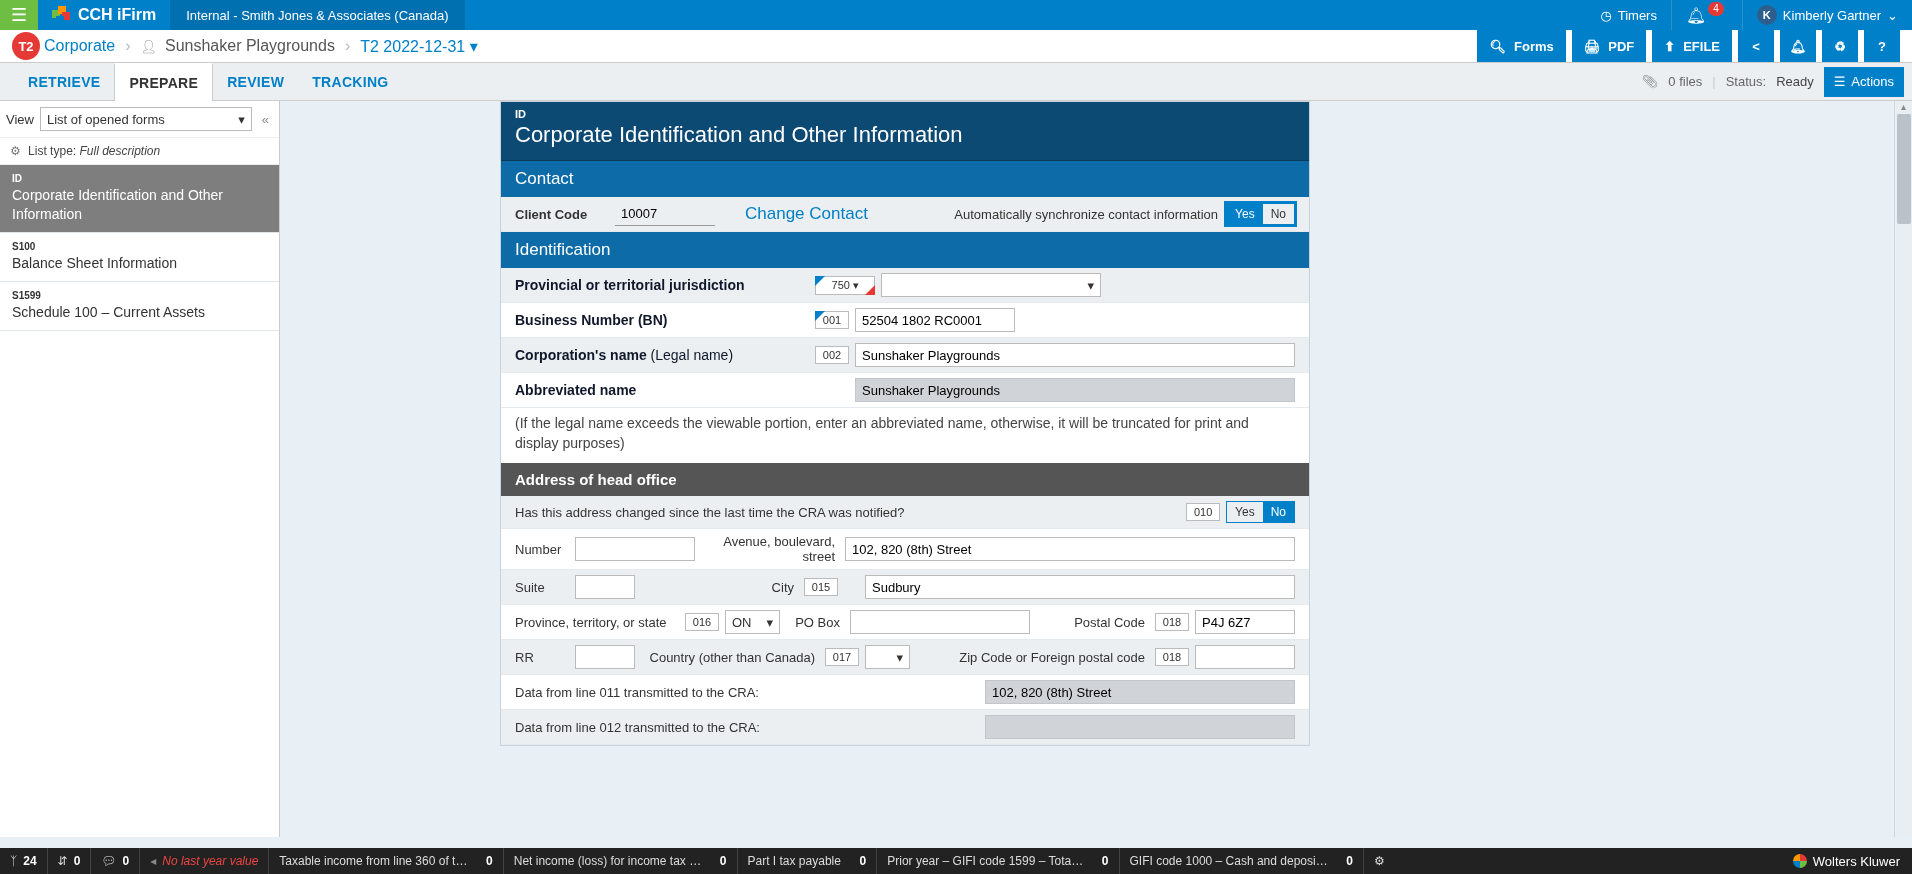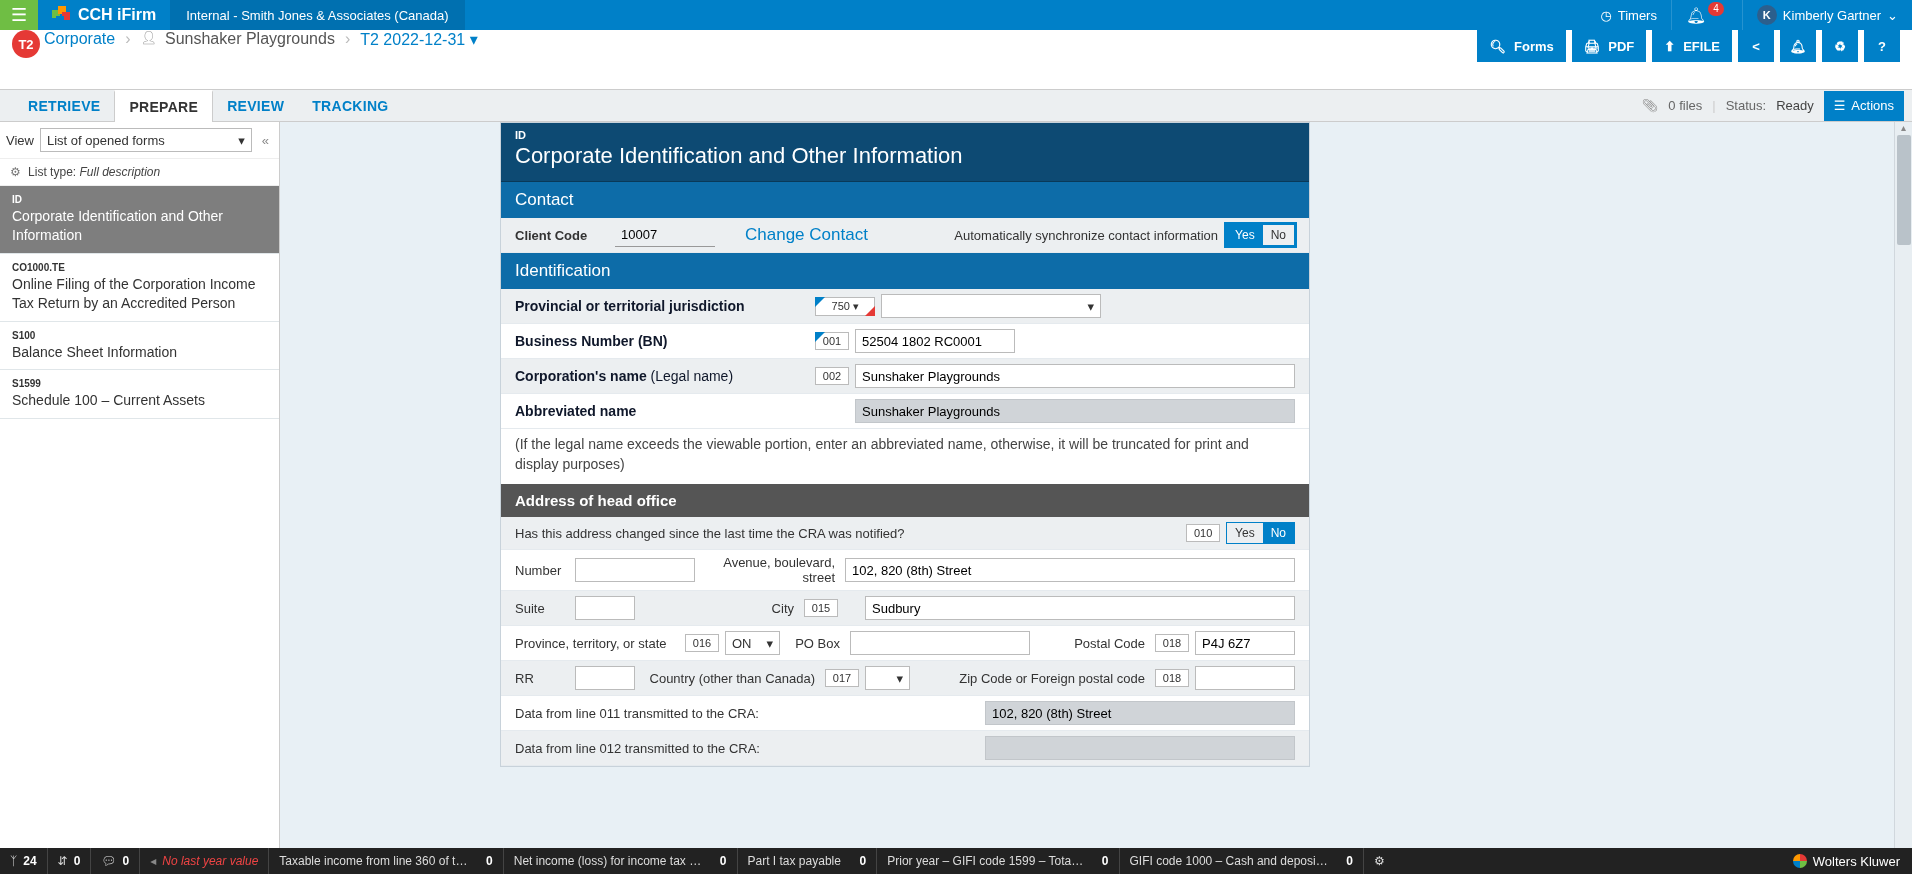--- a/index.html
+++ b/index.html
@@ -9,31 +9,31 @@
 .menu-btn{width:38px;height:30px;background:#6fbe44;display:flex;align-items:center;justify-content:center;font-size:18px;cursor:pointer}
 .brand{display:flex;align-items:center;gap:8px;padding:0 14px;font-weight:600;font-size:16px}
 .brand-icon{width:18px;height:18px;display:inline-block}
 .client-tab{background:#0070b0;height:30px;display:flex;align-items:center;padding:0 16px;font-size:13px}
 .top-right{margin-left:auto;display:flex;align-items:center;height:30px}
 .top-item{display:flex;align-items:center;gap:6px;padding:0 14px;height:30px;cursor:pointer;font-size:13px}
 .top-item+.top-item{border-left:1px solid rgba(255,255,255,.15)}
 .badge-red{background:#e53935;border-radius:8px;font-size:10px;padding:0 5px;line-height:14px;position:relative;top:-6px;left:-4px}
 .avatar{width:20px;height:20px;border-radius:50%;background:#2c5f8d;display:flex;align-items:center;justify-content:center;font-size:11px;font-weight:600}
 
-.crumb-row{height:60px;background:#fff;border-bottom:1px solid #ccc;display:flex;align-items:flex-start;padding:0 12px;gap:4px}
+.crumb-row{height:33px;background:#fff;border-bottom:1px solid #ccc;display:flex;align-items:center;padding:0 12px;gap:4px}
 .t2-badge{width:28px;height:28px;border-radius:50%;background:#e53935;color:#fff;display:flex;align-items:center;justify-content:center;font-weight:700;font-size:13px}
 .crumb-link{color:#0080c8;cursor:pointer;font-size:16px}
 .crumb-sep{color:#bbb;font-size:16px;padding:0 6px}
 .crumb-txt{color:#555;font-size:16px}
 .person-icon{color:#999;margin-right:4px}
 .crumb-right{margin-left:auto;display:flex;gap:6px}
 .btn-blue{background:#0080c8;color:#fff;border:none;height:32px;padding:0 12px;cursor:pointer;display:flex;align-items:center;gap:8px;font-size:13px;font-weight:600}
 .btn-blue.icon-only{padding:0;width:36px;justify-content:center}
 
-.tabs-row{height:32px;background:#eceff1;border-bottom:1px solid #ccc;display:flex;align-items:stretch;padding-left:14px}
+.tabs-row{height:38px;background:#eceff1;border-bottom:1px solid #ccc;display:flex;align-items:stretch;padding-left:14px}
 .tab{display:flex;align-items:center;padding:0 14px;color:#0080c8;font-size:14px;font-weight:600;letter-spacing:.3px;cursor:pointer;text-transform:uppercase}
 .tab.active{background:#fff;color:#333;border-top:2px solid #fff;border-left:1px solid #ccc;border-right:1px solid #ccc;margin-bottom:-1px}
 .tabs-right{margin-left:auto;display:flex;align-items:center;gap:10px;padding-right:8px}
 .txt-muted{color:#666}
 .status-val{color:#444;font-weight:500}
 .actions-btn{background:#0080c8;color:#fff;border:none;height:30px;padding:0 10px;display:flex;align-items:center;gap:6px;cursor:pointer;font-size:13px}
 
 .workspace{display:flex;height:calc(100vh - 30px - 44px - 38px - 26px)}
 .side{width:280px;background:#fff;border-right:1px solid #ccc;display:flex;flex-direction:column}
 .view-row{display:flex;align-items:center;gap:6px;padding:6px 6px;border-bottom:1px solid #eee}
@@ -186,24 +186,20 @@
     <div class="listtype">
       <span class="gear">⚙︎</span>
       <span>List type:</span>
       <i>Full description</i>
     </div>
     <div class="form-item sel">
       <div class="fi-code">ID</div>
       <div class="fi-title">Corporate Identification and Other Information</div>
     </div>
     <div class="form-item">
-      <div class="fi-code">CO1000.TE</div>
-      <div class="fi-title">Online Filing of the Corporation Income Tax Return by an Accredited Person</div>
-    </div>
-    <div class="form-item">
       <div class="fi-code">S100</div>
       <div class="fi-title">Balance Sheet Information</div>
     </div>
     <div class="form-item">
       <div class="fi-code">S1599</div>
       <div class="fi-title">Schedule 100 – Current Assets</div>
     </div>
   </div>
 
   <div class="main">

